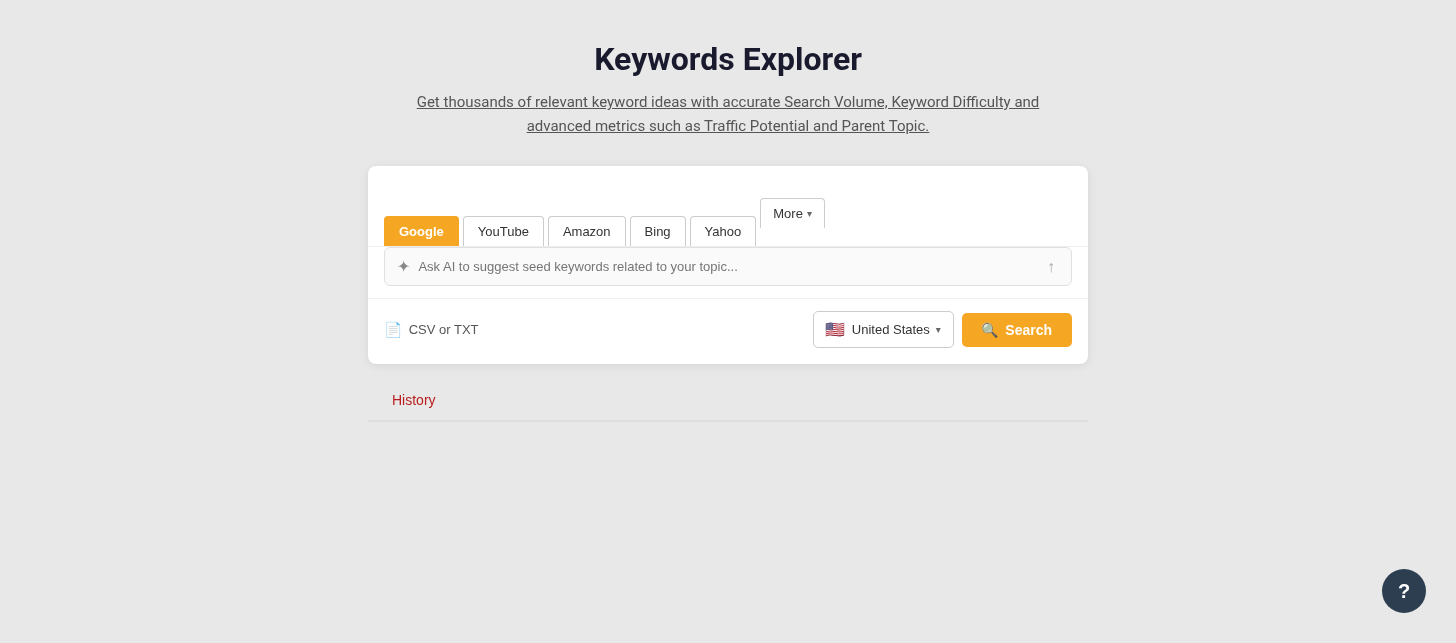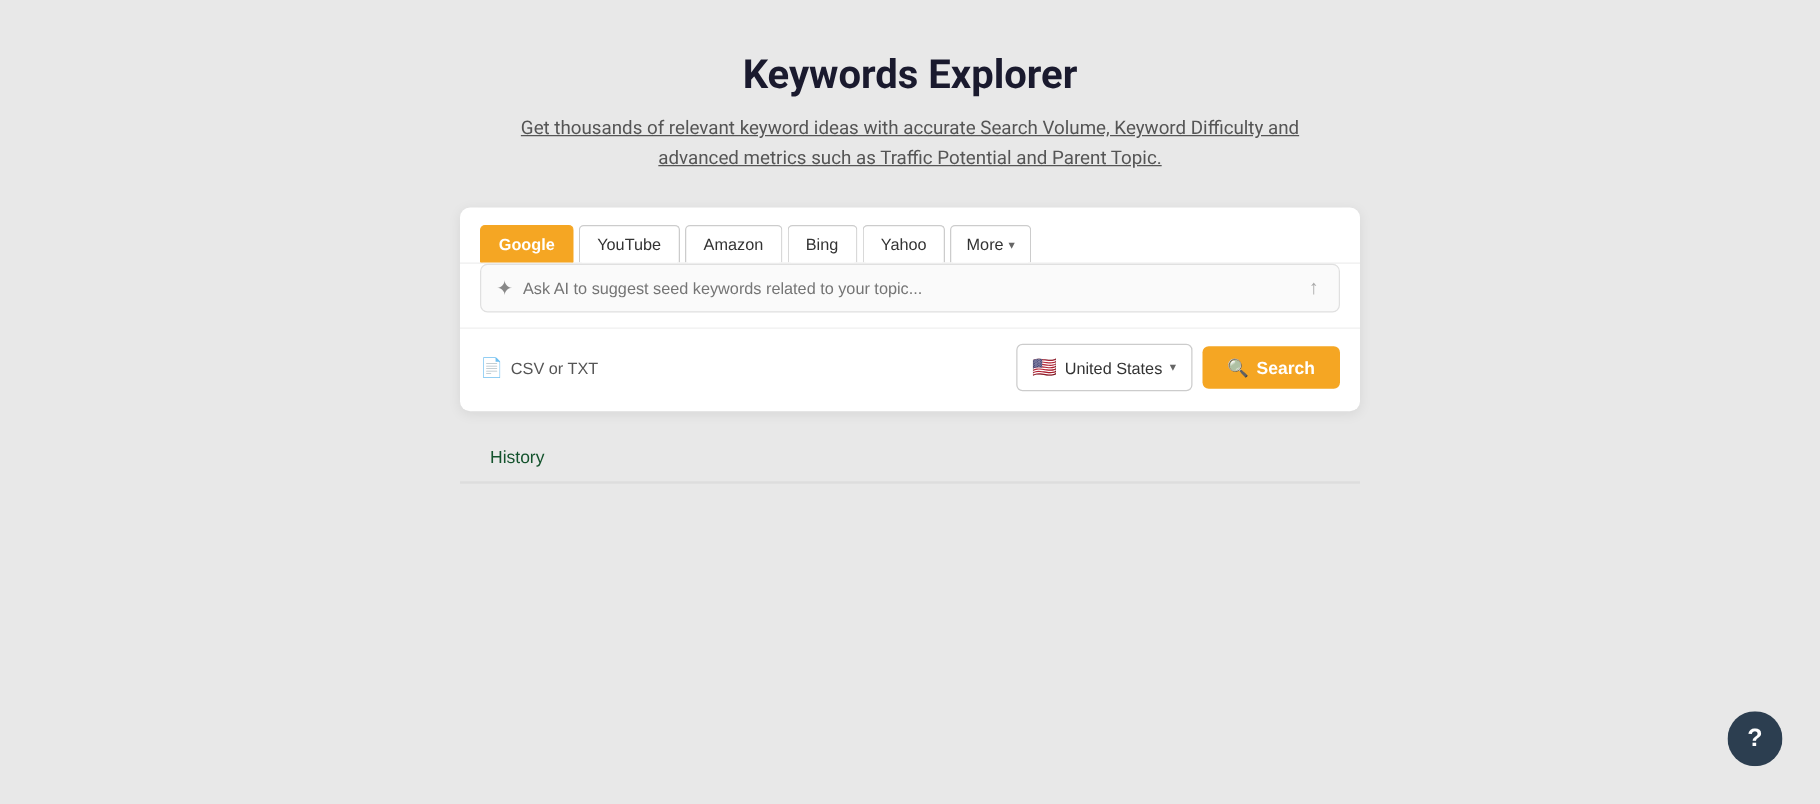--- a/index.html
+++ b/index.html
@@ -67,20 +67,21 @@
     .tab-btn {
       padding: 7px 14px;
       border: 1px solid #ccc;
       background: #fff;
       font-size: 13px;
       color: #333;
       cursor: pointer;
       border-radius: 4px 4px 0 0;
       margin-right: 2px;
       transition: background 0.15s;
+      margin-top: 36px;
     }
 
     .tab-btn:first-child {
       background: #f5a623;
       border-color: #f5a623;
       color: #fff;
       font-weight: 600;
     }
 
     .tab-btn:not(:first-child) {
@@ -240,21 +241,21 @@
       width: 100%;
       max-width: 720px;
       display: flex;
       margin-top: 16px;
       border-bottom: 2px solid #ddd;
     }
 
     .bottom-tab {
       padding: 12px 24px;
       font-size: 14px;
-      color: #14532d;
+      color: #b91c1c;
       cursor: pointer;
       background: none;
       border: none;
       border-bottom: 2px solid transparent;
       margin-bottom: -2px;
     }
 
     .bottom-tab.active {
       color: #1a1a2e;
       font-weight: 600;

